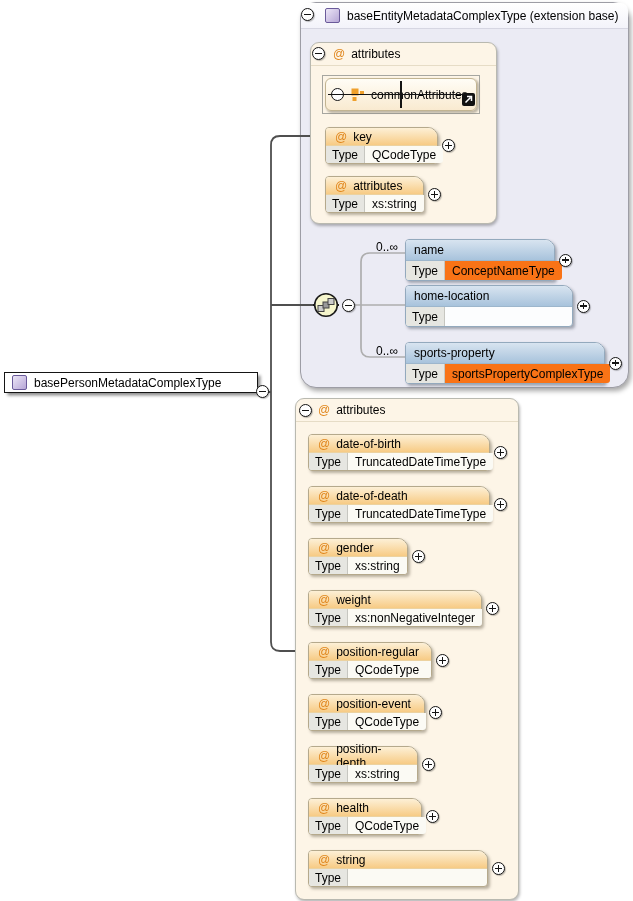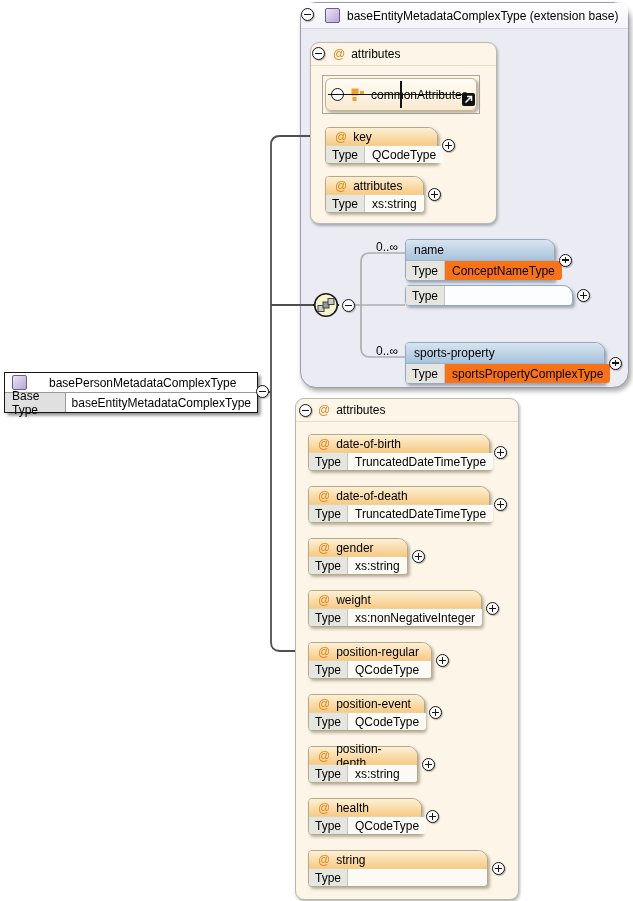--- a/index.html
+++ b/index.html
@@ -15,21 +15,21 @@
   .bigbox .bighead{height:25px;display:flex;align-items:center;gap:7px;padding-left:24px;
           background:linear-gradient(#ffffff,#f3f3fa);border-bottom:1px solid #d6d6e2;
           border-radius:7px 7px 0 0;}
   .creampanel{position:absolute;background:#fdf5e7;border:1px solid #b9b9b0;border-radius:9px;
           box-shadow:1px 2px 3px rgba(0,0,0,.28);z-index:3;}
   .creamhead{height:22px;display:flex;align-items:center;gap:6px;padding-left:22px;
           border-bottom:1px solid #e6dcc6;}
   
   .rootbox{position:absolute;left:4px;top:372px;width:252px;background:#fff;border:1px solid #151515;
           box-shadow:2.5px 2.5px 3px rgba(0,0,0,.45);z-index:3;}
-  .rootbox .r1{height:19px;display:flex;align-items:center;gap:22px;padding-left:7px;background:#fff;}
+  .rootbox .r1{height:19px;display:flex;align-items:center;gap:7px;padding-left:7px;background:#fff;}
   .rootbox .r2{height:19px;display:flex;align-items:stretch;border-top:1px solid #9a9a9a;}
   .rootbox .r2 .cellk{background:#e0e0e0;display:flex;align-items:center;padding:0 7px;border-right:1px solid #9a9a9a;}
   .rootbox .r2 .cellv{display:flex;align-items:center;padding:0 6px;background:#fff;}
   
   .ticon{width:13px;height:13px;border:1px solid #6a5a9a;border-radius:2px;
          background:linear-gradient(135deg,#ece6f7,#b6a6d6);flex:0 0 auto;}
   
   .pm{box-sizing:border-box;position:absolute;width:13px;height:13px;background:#fff;
       border:1.3px solid #141414;border-radius:50%;box-shadow:1px 1px 1px rgba(0,0,0,.25);z-index:4;}
   .pm::before{content:"";position:absolute;left:2.3px;right:2.3px;top:50%;margin-top:-.7px;height:1.4px;background:#141414;}
@@ -161,20 +161,23 @@
       <span>name</span>
     </div>
     <div class="tr">
       <span class="tl">Type</span>
       <span class="tv">ConceptNameType</span>
     </div>
     <span class="pm plus side"></span>
   </div>
 
   <div class="ebox" style="left:405px;top:285px;width:168px;">
+    <div class="hd">
+      <span>home-location</span>
+    </div>
     <div class="tr">
       <span class="tl">Type</span>
     </div>
     <span class="pm plus side"></span>
   </div>
 
   <div class="ebox" style="left:405px;top:342px;width:200px;">
     <div class="hd">
       <span>sports-property</span>
     </div>
@@ -183,24 +186,20 @@
       <span class="tv">sportsPropertyComplexType</span>
     </div>
     <span class="pm plus side"></span>
   </div>
 
   <div class="rootbox">
     <div class="r1">
       <span class="ticon"></span>
       <span>basePersonMetadataComplexType</span>
     </div>
-    <div class="r2">
-      <span class="cellk">Base Type</span>
-      <span class="cellv">baseEntityMetadataComplexType</span>
-    </div>
   </div>
   <span class="pm" style="left:256px;top:385px;"></span>
 
   <span class="pm" style="left:299px;top:404px;"></span>
 
   <div class="abox" style="left:308px;top:434px;width:182px;">
     <div class="hd">
       <span class="aticon">@</span>
       <span>date-of-birth</span>
     </div>

